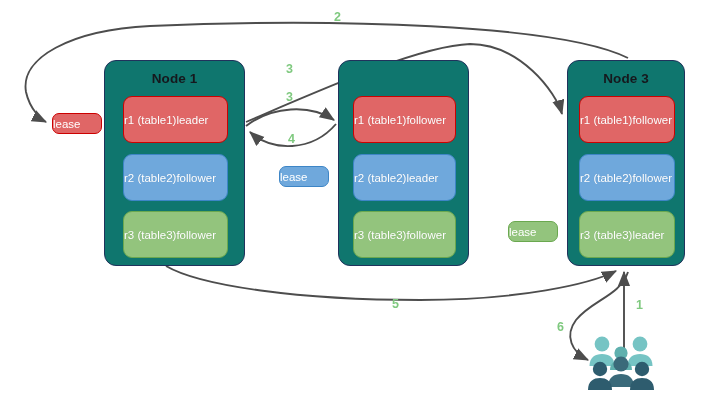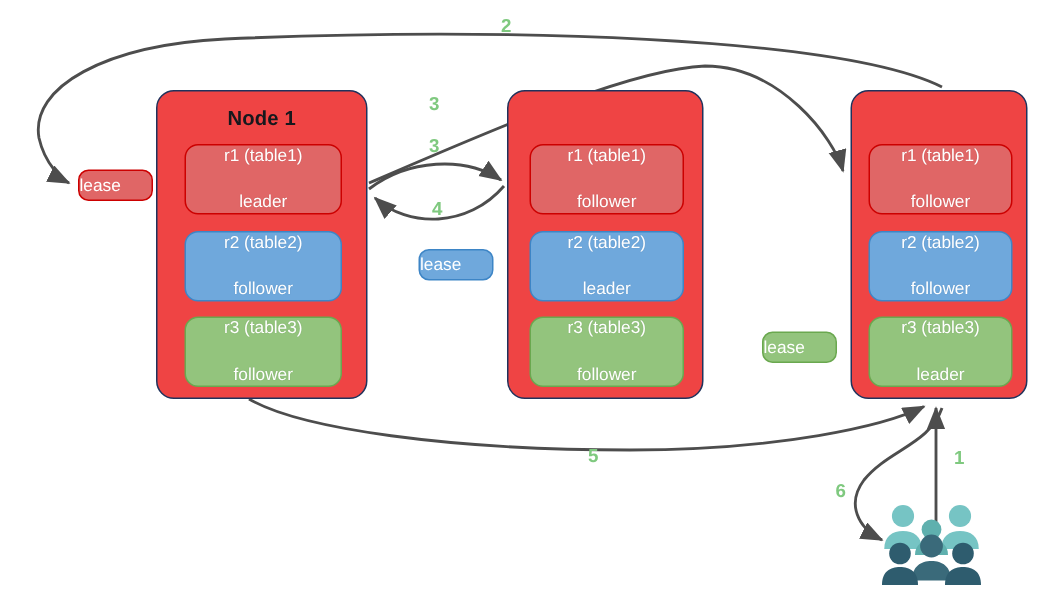--- a/index.html
+++ b/index.html
@@ -25,40 +25,40 @@
     left: 0; top: 0;
     width: 704px;
     height: 405px;
     pointer-events: none;
   }
   .node-box {
     position: absolute;
     box-sizing: border-box;
     border: 1.6px solid #20325c;
     border-radius: 12px;
-    background: #ef4444;
+    background: #0f766e;
   }
   .node-title {
     position: absolute;
     width: 100%;
     text-align: center;
     top: 10px;
     font-size: 13.5px;
     font-weight: bold;
     color: #16181d;
     letter-spacing: 0.1px;
   }
   .replica {
     position: absolute;
     box-sizing: border-box;
     border-radius: 9px;
     display: flex;
-    flex-direction: column;
+    flex-direction: row;
     align-items: center;
-    justify-content: space-between;
+    justify-content: flex-start;
     color: #ffffff;
     font-size: 11.5px;
     line-height: 14px;
     text-shadow: 0 0 1px rgba(0,0,0,0.12);
   }
   .replica span { display: block; }
   .lease-box {
     position: absolute;
     box-sizing: border-box;
     border-radius: 7px;
@@ -132,20 +132,21 @@
       <span>r2 (table2)</span>
       <span>leader</span>
     </div>
     <div class="replica" style="left:14px; top:150px; width:103px; height:47px; background:#93c47d; border:1.6px solid #6aa84f;">
       <span>r3 (table3)</span>
       <span>follower</span>
     </div>
   </div>
 
   <div class="node-box" style="left:567px; top:60px; width:118px; height:206px;">
+    <div class="node-title">Node 3</div>
     <div class="replica" style="left:11px; top:35px; width:96px; height:47px; background:#e06666; border:1.6px solid #cc0000;">
       <span>r1 (table1)</span>
       <span>follower</span>
     </div>
     <div class="replica" style="left:11px; top:93px; width:96px; height:47px; background:#6fa8dc; border:1.6px solid #3d85c6;">
       <span>r2 (table2)</span>
       <span>follower</span>
     </div>
     <div class="replica" style="left:11px; top:150px; width:96px; height:47px; background:#93c47d; border:1.6px solid #6aa84f;">
       <span>r3 (table3)</span>

